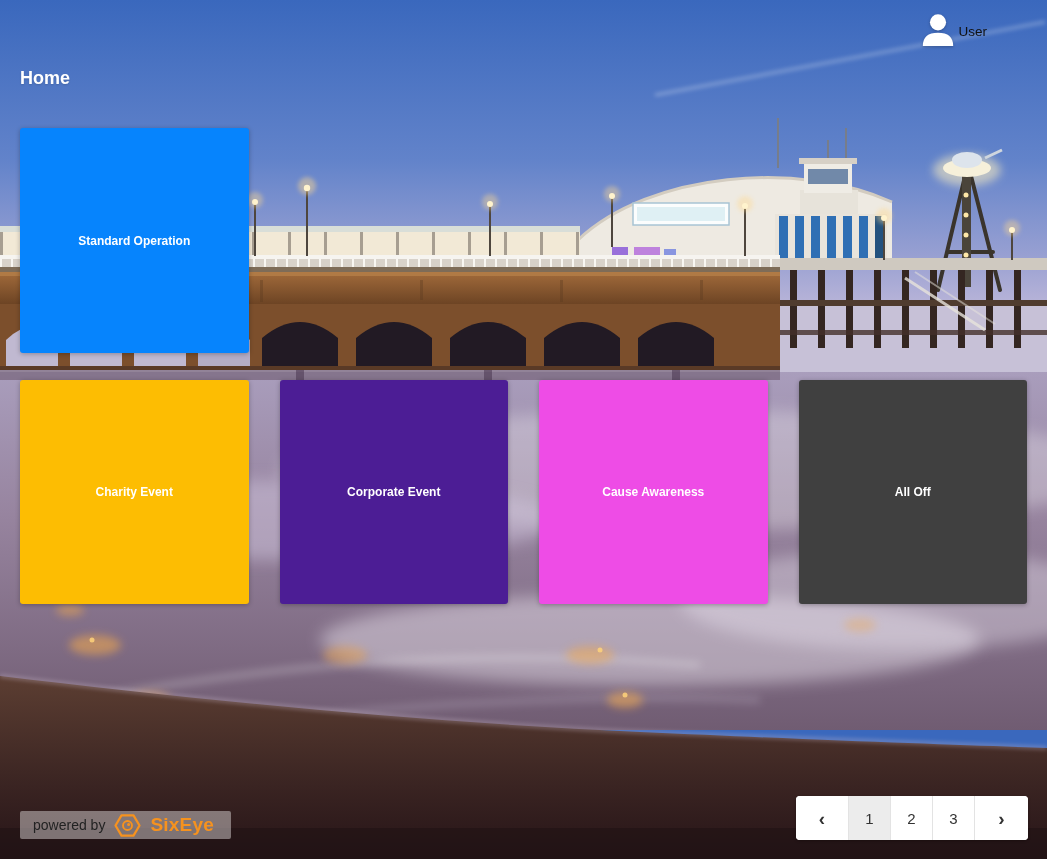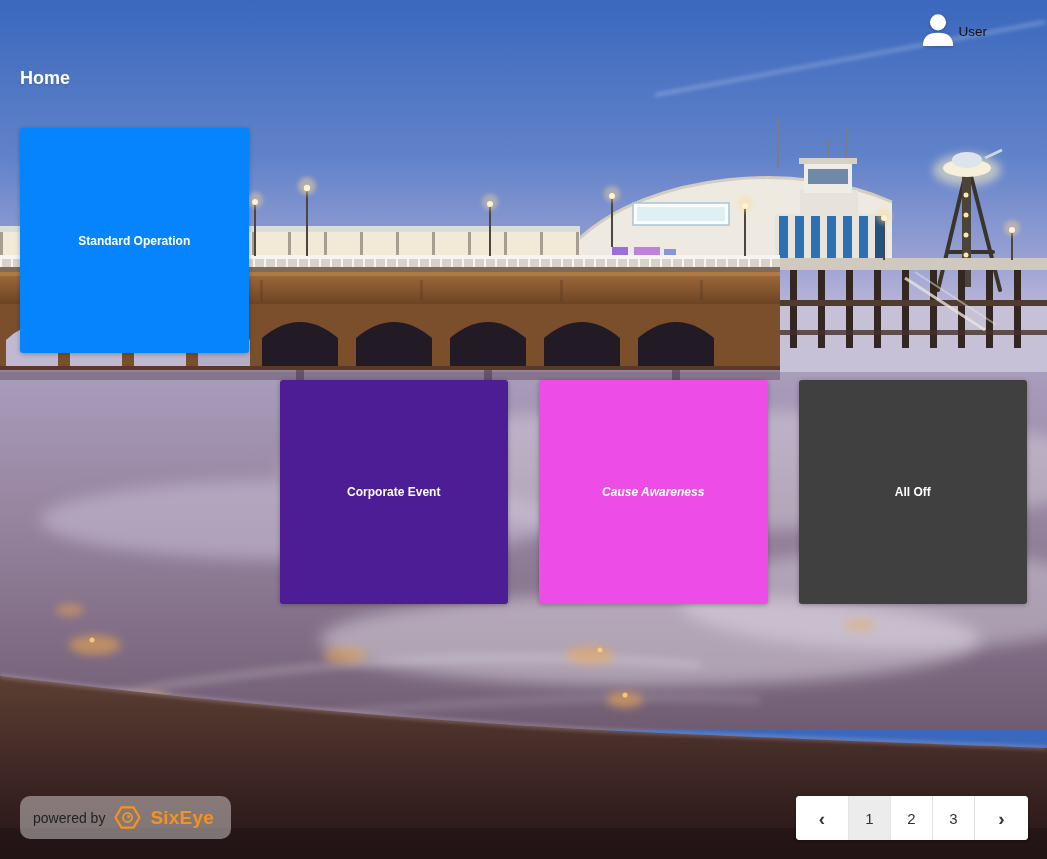--- a/index.html
+++ b/index.html
@@ -44,24 +44,24 @@
   }
   .tile.pos-r1c1 { grid-column: 1; grid-row: 1; }
   .tile.pos-r2c1 { grid-column: 1; grid-row: 2; }
   .tile.pos-r2c2 { grid-column: 2; grid-row: 2; }
   .tile.pos-r2c3 { grid-column: 3; grid-row: 2; }
   .tile.pos-r2c4 { grid-column: 4; grid-row: 2; }
 
   
   .powered-badge {
     position: absolute; left: 20px; bottom: 20px; z-index: 5;
-    height: 43px; display: flex; align-items: center; gap: 9px;
+    height: 28px; display: flex; align-items: center; gap: 9px;
     padding: 0 17px 0 13px;
     background: rgba(216,210,210,.5);
-    border-radius: 10px; cursor: pointer;
+    border-radius: 2px; cursor: pointer;
   }
   .powered-badge .powered-text { color: #222; font-size: 14px; }
   .powered-badge .brand-text { font-size: 19px; letter-spacing: .2px; }
 
   
   .pagination {
     position: absolute; right: 19px; bottom: 19px; z-index: 5;
     height: 44px; display: flex;
     background: #fff; border-radius: 4px; overflow: hidden;
     box-shadow: 0 1px 3px rgba(0,0,0,.3);
@@ -268,24 +268,27 @@
   </span>
   <span class="user-label">User</span>
 </div>
 
 <div class="home-title">Home</div>
 
 <div class="tile-grid">
   <div class="tile pos-r1c1" style="background: rgb(6, 132, 253);">
     <span>Standard Operation</span>
   </div>
+  <div class="tile pos-r2c1" style="background: rgb(253, 189, 2);">
+    <span>Charity Event</span>
+  </div>
   <div class="tile pos-r2c2" style="background: #4c1d95;">
     <span>Corporate Event</span>
   </div>
-  <div class="tile pos-r2c3" style="background: rgb(238, 76, 230); font-style: italic;">
+  <div class="tile pos-r2c3" style="background: rgb(238, 76, 230);">
     <span>Cause Awareness</span>
   </div>
   <div class="tile pos-r2c4" style="background: #404040;">
     <span>All Off</span>
   </div>
 </div>
 
 <div class="powered-badge">
   <span class="powered-text">powered by</span>
   <span style="display:flex;">

